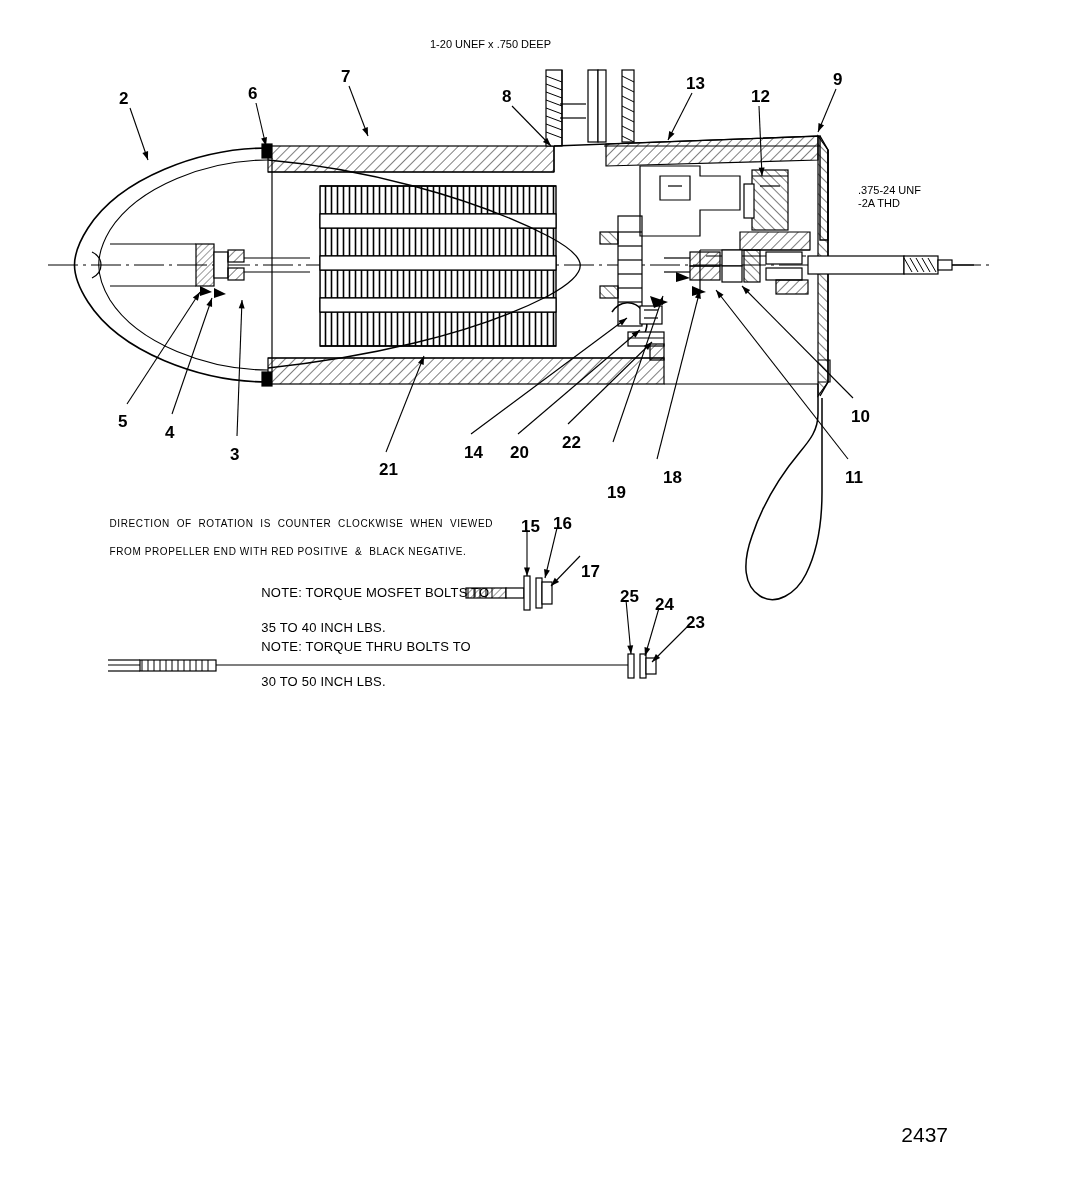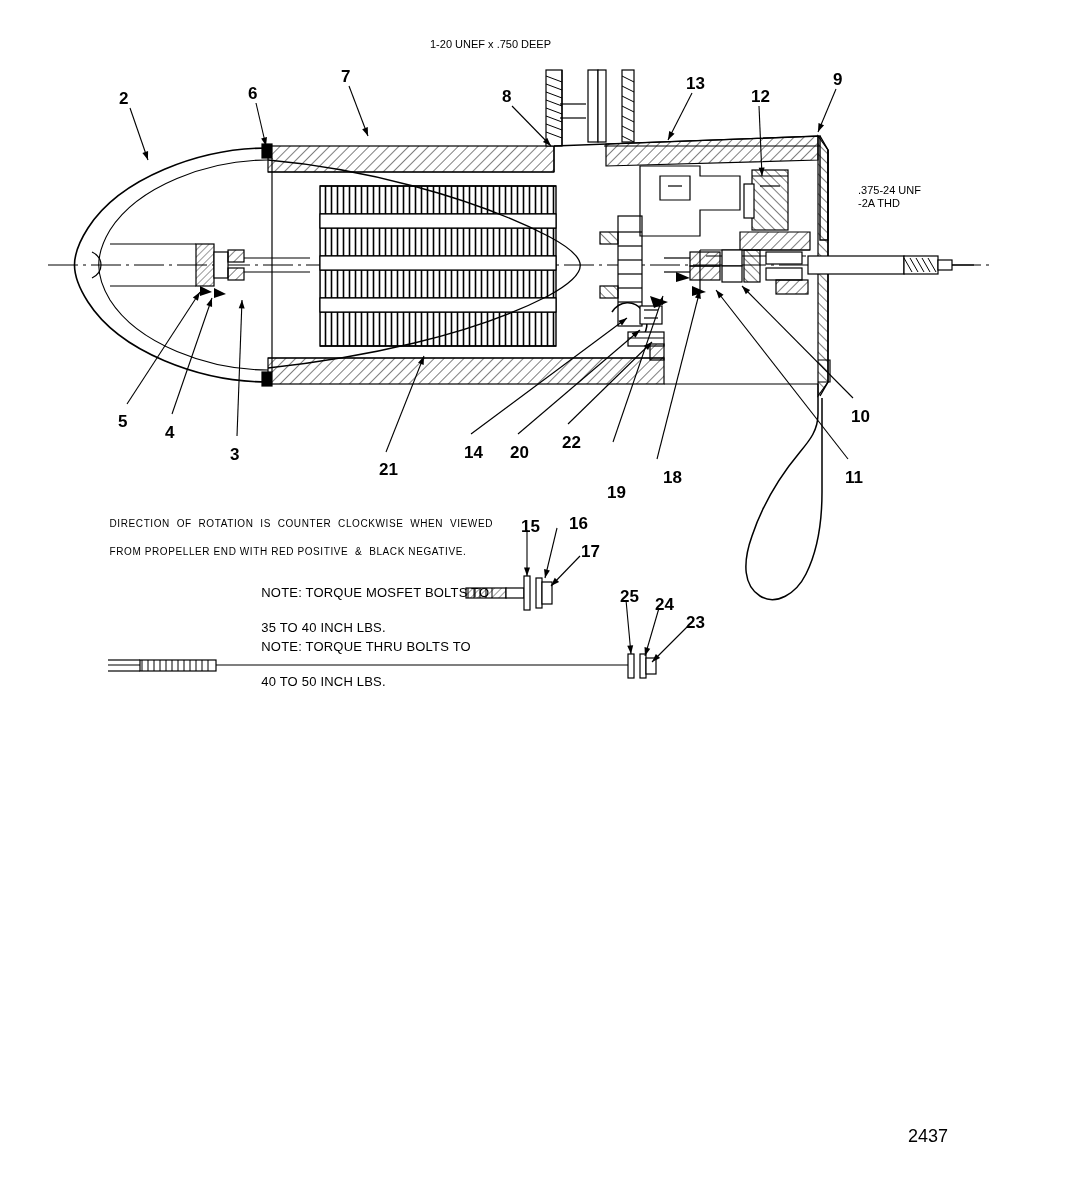--- a/index.html
+++ b/index.html
@@ -60,21 +60,21 @@
     letter-spacing: 0.6px;
     color: #000;
     line-height: 1.4;
     white-space: pre;
   }
   .sheet-id {
     position: absolute;
     right: 22px;
     bottom: 38px;
     font-family: "Liberation Sans", sans-serif;
-    font-size: 18px;
+    font-size: 21px;
     color: #000;
   }
 </style>
 </head>
 <body>
 
 <div id="sheet">
 
   <svg class="diagram" viewBox="0 0 1074 1185">
     <defs>
@@ -369,21 +369,21 @@
     <span>FROM PROPELLER END WITH RED POSITIVE  &amp;  BLACK NEGATIVE.</span>
   </div>
 
   <div class="note-block" style="left:246px; top:566px;">
     <span>NOTE: TORQUE MOSFET BOLTS TO</span><br>
     <span>35 TO 40 INCH LBS.</span>
   </div>
 
   <div class="note-block" style="left:246px; top:620px;">
     <span>NOTE: TORQUE THRU BOLTS TO</span><br>
-    <span>40 TO 50 INCH LBS.</span>
+    <span>30 TO 50 INCH LBS.</span>
   </div>
 
   <div id="callout-layer">
       <div class="callout" style="left: 119px; top: 90px;">2</div>
       <div class="callout" style="left: 248px; top: 85px;">6</div>
       <div class="callout" style="left: 341px; top: 68px;">7</div>
       <div class="callout" style="left: 502px; top: 88px;">8</div>
       <div class="callout" style="left: 686px; top: 75px;">13</div>
       <div class="callout" style="left: 751px; top: 88px;">12</div>
       <div class="callout" style="left: 833px; top: 71px;">9</div>
@@ -392,22 +392,22 @@
       <div class="callout" style="left: 230px; top: 446px;">3</div>
       <div class="callout" style="left: 379px; top: 461px;">21</div>
       <div class="callout" style="left: 464px; top: 444px;">14</div>
       <div class="callout" style="left: 510px; top: 444px; text-align: center;">20</div>
       <div class="callout" style="left: 562px; top: 434px;">22</div>
       <div class="callout" style="left: 607px; top: 452px; margin-top: 32px;">19</div>
       <div class="callout" style="left: 663px; top: 469px;">18</div>
       <div class="callout" style="left: 851px; top: 408px;">10</div>
       <div class="callout" style="left: 845px; top: 469px;">11</div>
       <div class="callout" style="left: 521px; top: 518px;">15</div>
-      <div class="callout" style="left: 553px; top: 515px; margin-left: 16px;">16</div>
-      <div class="callout" style="left: 581px; top: 543px;">17</div>
+      <div class="callout" style="left: 553px; top: 515px;">16</div>
+      <div class="callout" style="left: 581px; top: 563px;">17</div>
       <div class="callout" style="left: 620px; top: 588px;">25</div>
       <div class="callout" style="left: 655px; top: 596px;">24</div>
       <div class="callout" style="left: 686px; top: 614px;">23</div>
     </div>
 
   <div class="sheet-id">2437</div>
 
 </div>
 
 </body></html>

